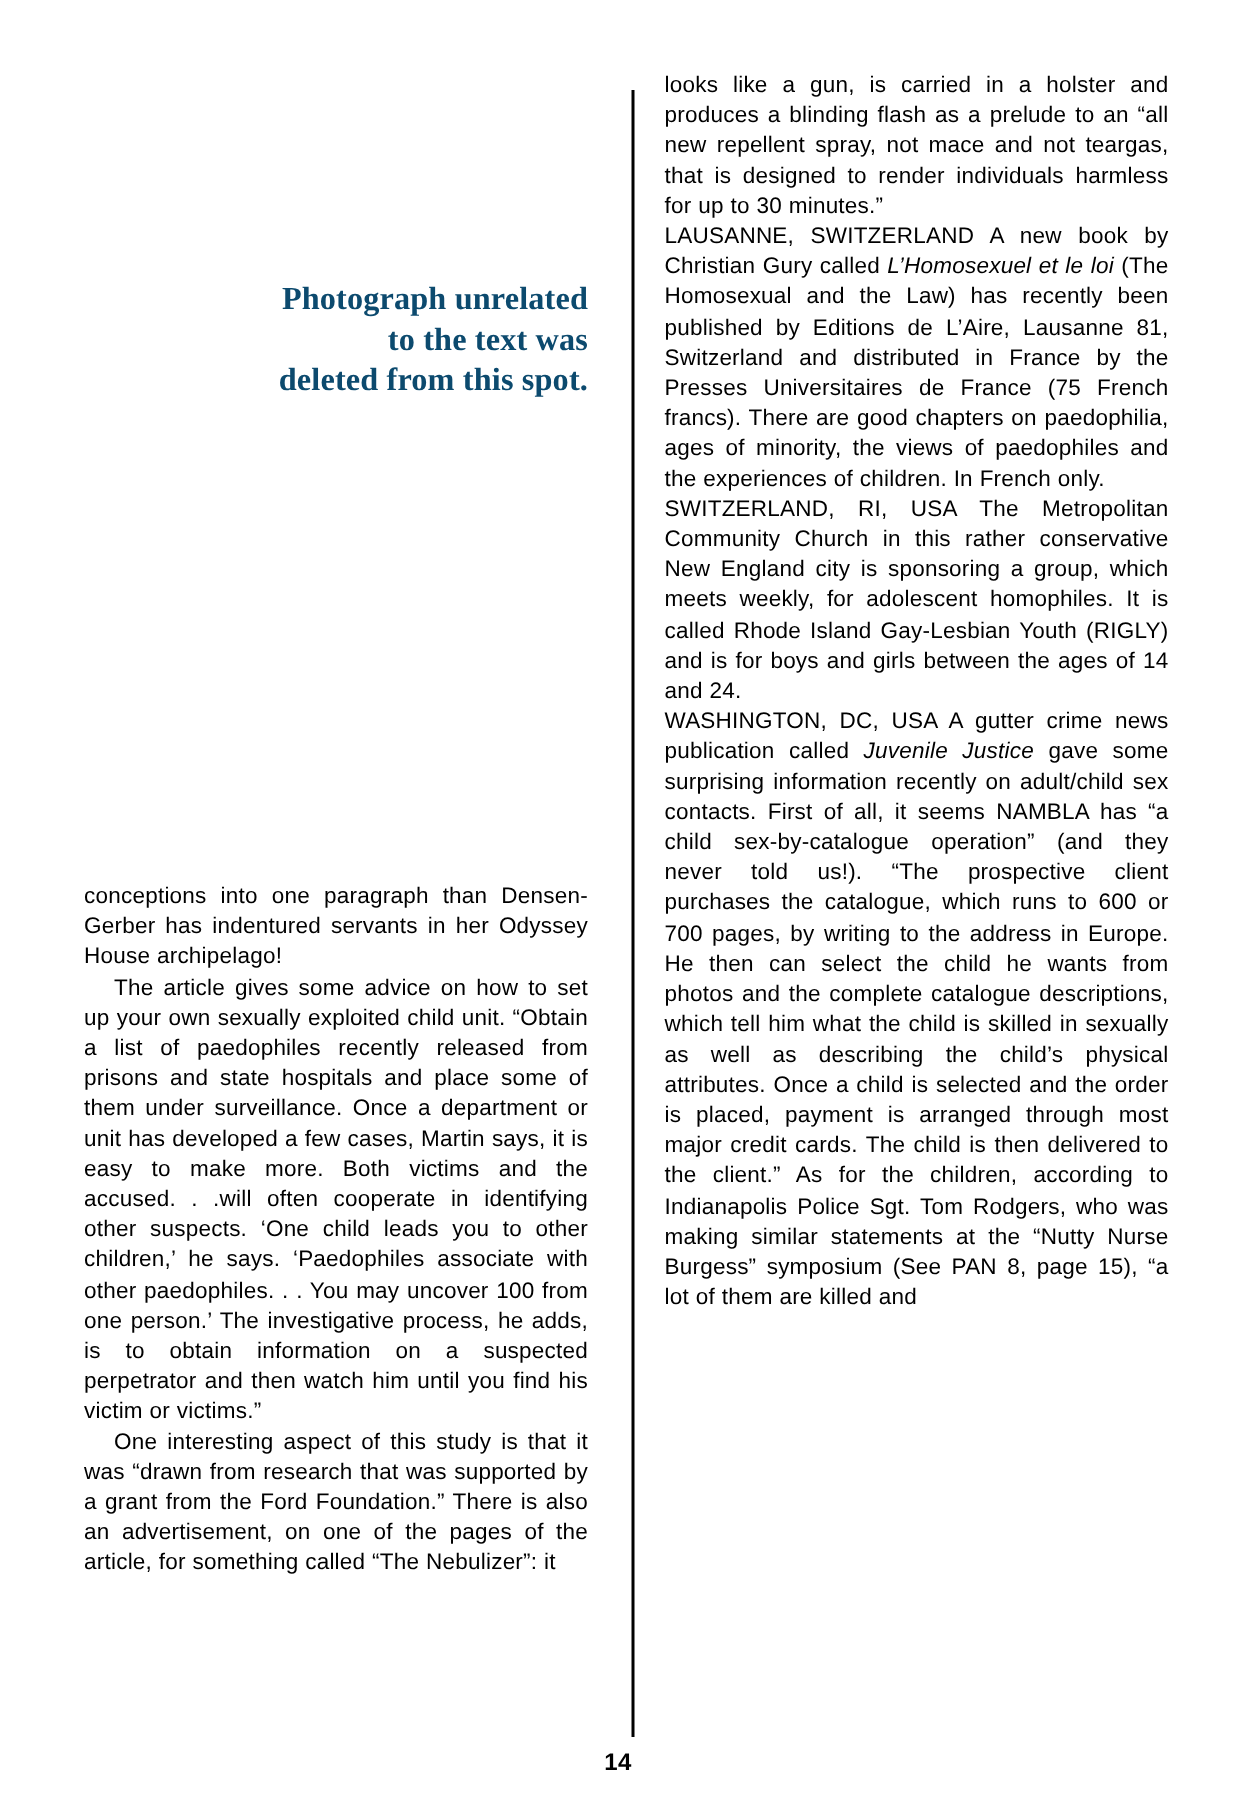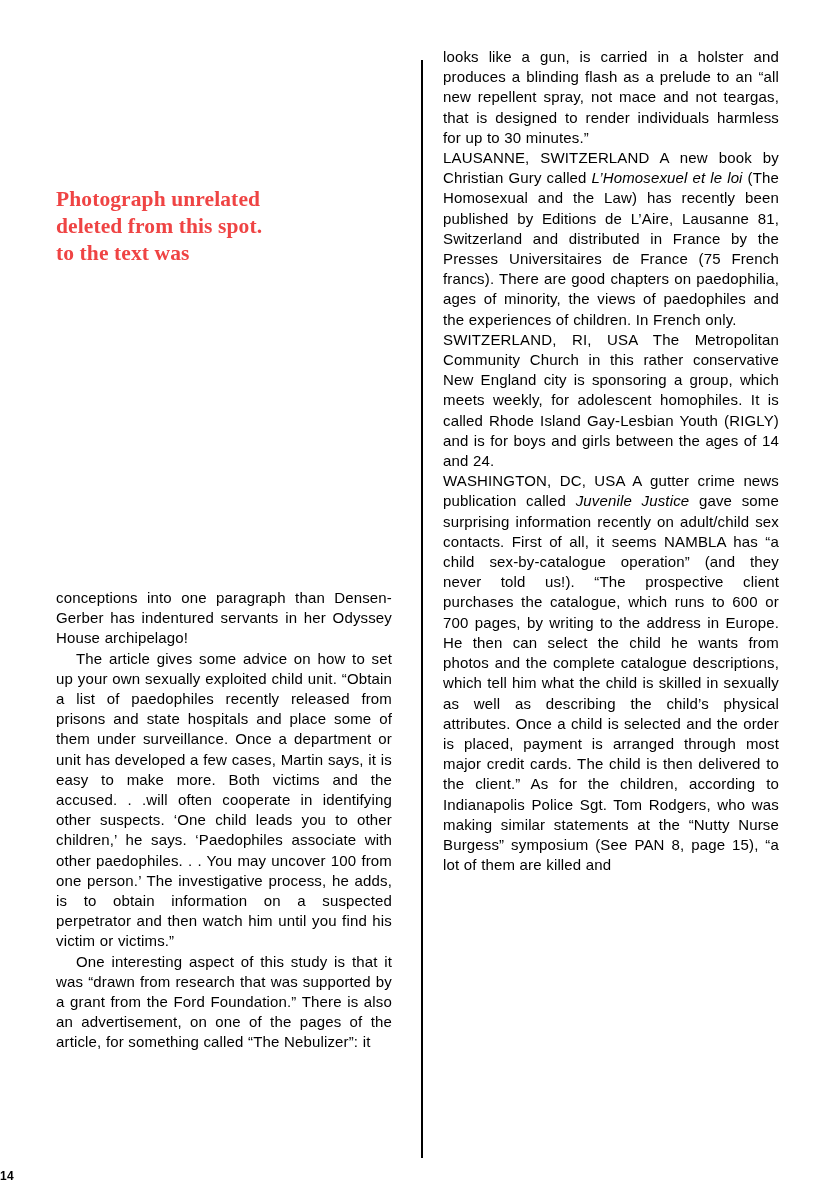--- a/index.html
+++ b/index.html
@@ -63,40 +63,40 @@
   em, .italic {
     font-style: italic;
   }
 
   
   .notice {
     position: absolute;
     left: 56px;
     top: 186px;
     width: 336px;
-    text-align: left;
+    text-align: right;
     font-family: "Liberation Serif", serif;
     font-weight: bold;
     font-size: 21.5px;
     line-height: 26.8px;
     letter-spacing: 0.1px;
-    color: #ef4444;
+    color: #0c4a6e;
   }
   .notice div { white-space: nowrap; }
 
   
   .folio {
     position: absolute;
     left: 0;
     top: 1166px;
     width: 824px;
-    text-align: left;
+    text-align: center;
     font-family: "Liberation Sans", sans-serif;
     font-weight: bold;
-    font-size: 12px;
+    font-size: 16px;
     line-height: 20px;
     letter-spacing: 0.3px;
   }
 </style>
 </head>
 <body>
 
 <div class="page">
 
   <div class="column-rule"></div>
@@ -107,22 +107,22 @@
 
     <p>conceptions into one paragraph than Densen-Gerber has indentured servants in her Odyssey House archipelago!</p>
 
     <p class="p-indent">The article gives some advice on how to set up your own sexually exploited child unit. “Obtain a list of paedophiles recently released from prisons and state hospitals and place some of them under surveillance. Once a department or unit has developed a few cases, Martin says, it is easy to make more. Both victims and the accused. . .will often cooperate in identifying other suspects. ‘One child leads you to other children,’ he says. ‘Paedophiles associate with other paedophiles. . . You may uncover 100 from one person.’ The investigative process, he adds, is to obtain information on a suspected perpetrator and then watch him until you find his victim or victims.”</p>
 
     <p class="p-indent p-gap">One interesting aspect of this study is that it was “drawn from research that was supported by a grant from the Ford Foundation.” There is also an advertisement, on one of the pages of the article, for something called “The Nebulizer”: it</p>
   </div>
 
   <div class="notice">
     <div>Photograph unrelated</div>
+    <div>to the text was</div>
     <div>deleted from this spot.</div>
-    <div>to the text was</div>
   </div>
 
   <div class="col col-right">
 
     <p>looks like a gun, is carried in a holster and produces a blinding flash as a prelude to an “all new repellent spray, not mace and not teargas, that is designed to render individuals harmless for up to 30 minutes.”</p>
 
 
     <p class="p-gap">
       <span>LAUSANNE, SWITZERLAND</span><span> A new book by Christian Gury called </span><em>L’Homosexuel et le loi</em><span> (The Homosexual and the Law) has recently been published by Editions de L’Aire, Lausanne 81, Switzerland and distributed in France by the Presses Universitaires de France (75 French francs). There are good chapters on paedophilia, ages of minority, the views of paedophiles and the experiences of children. In French only.</span>
     </p>

